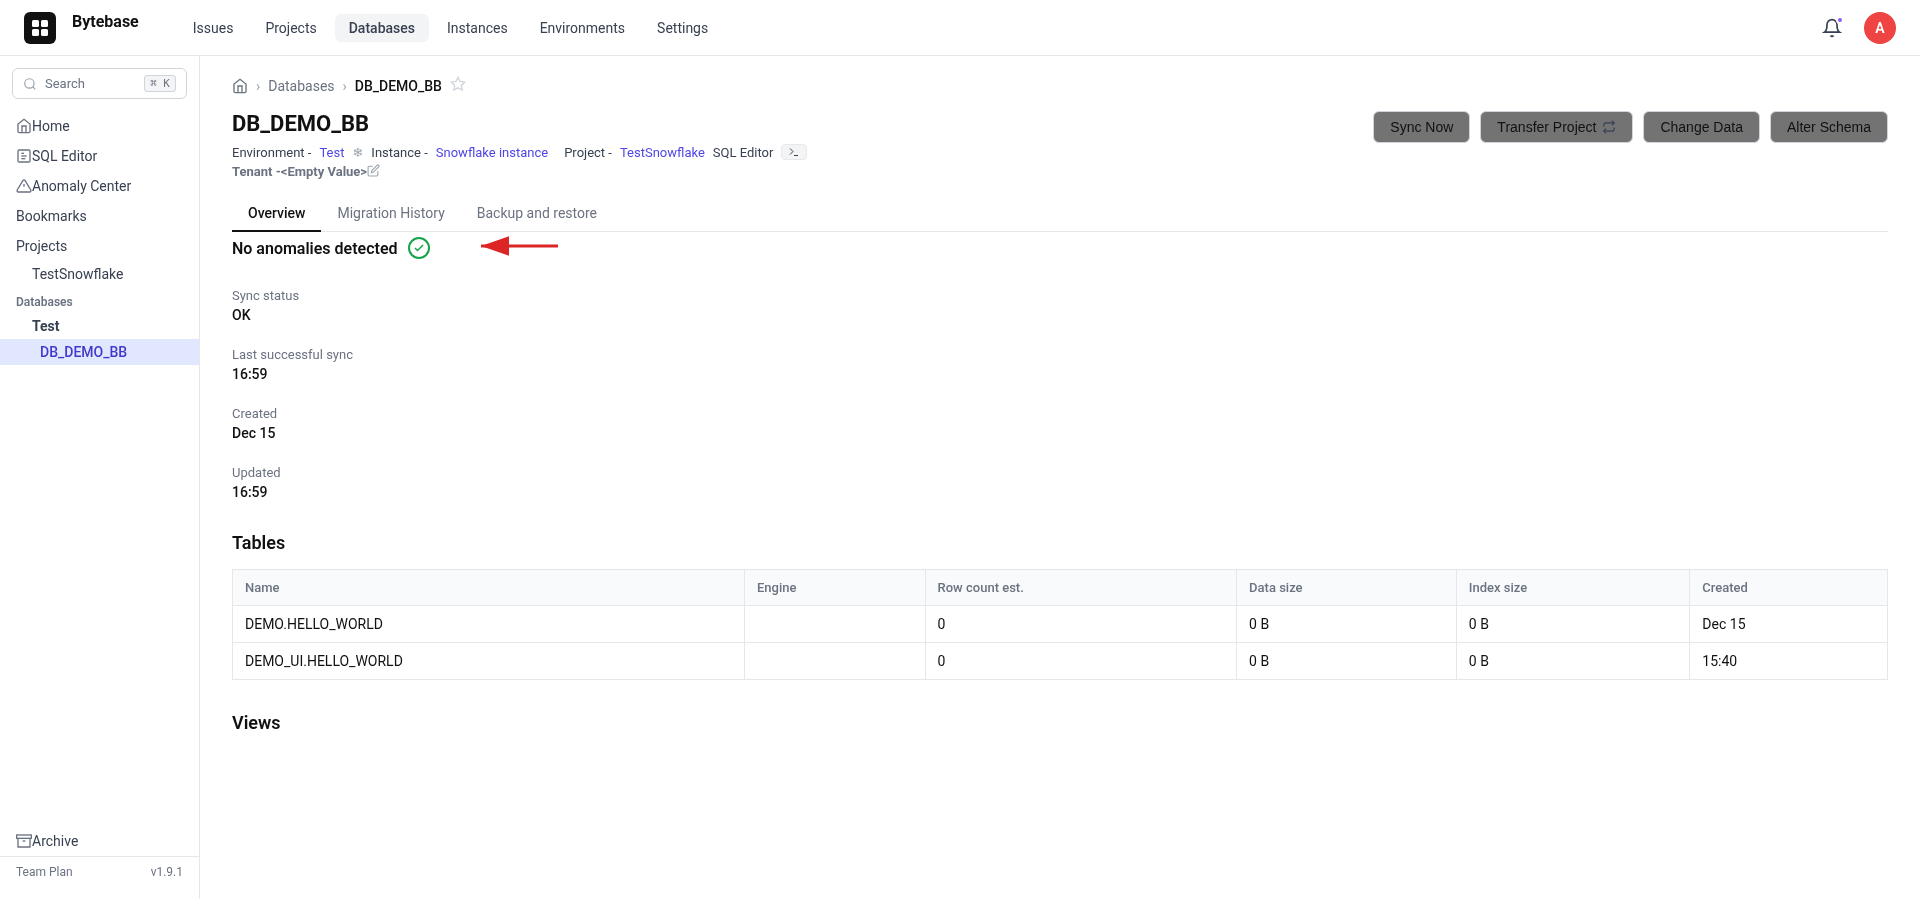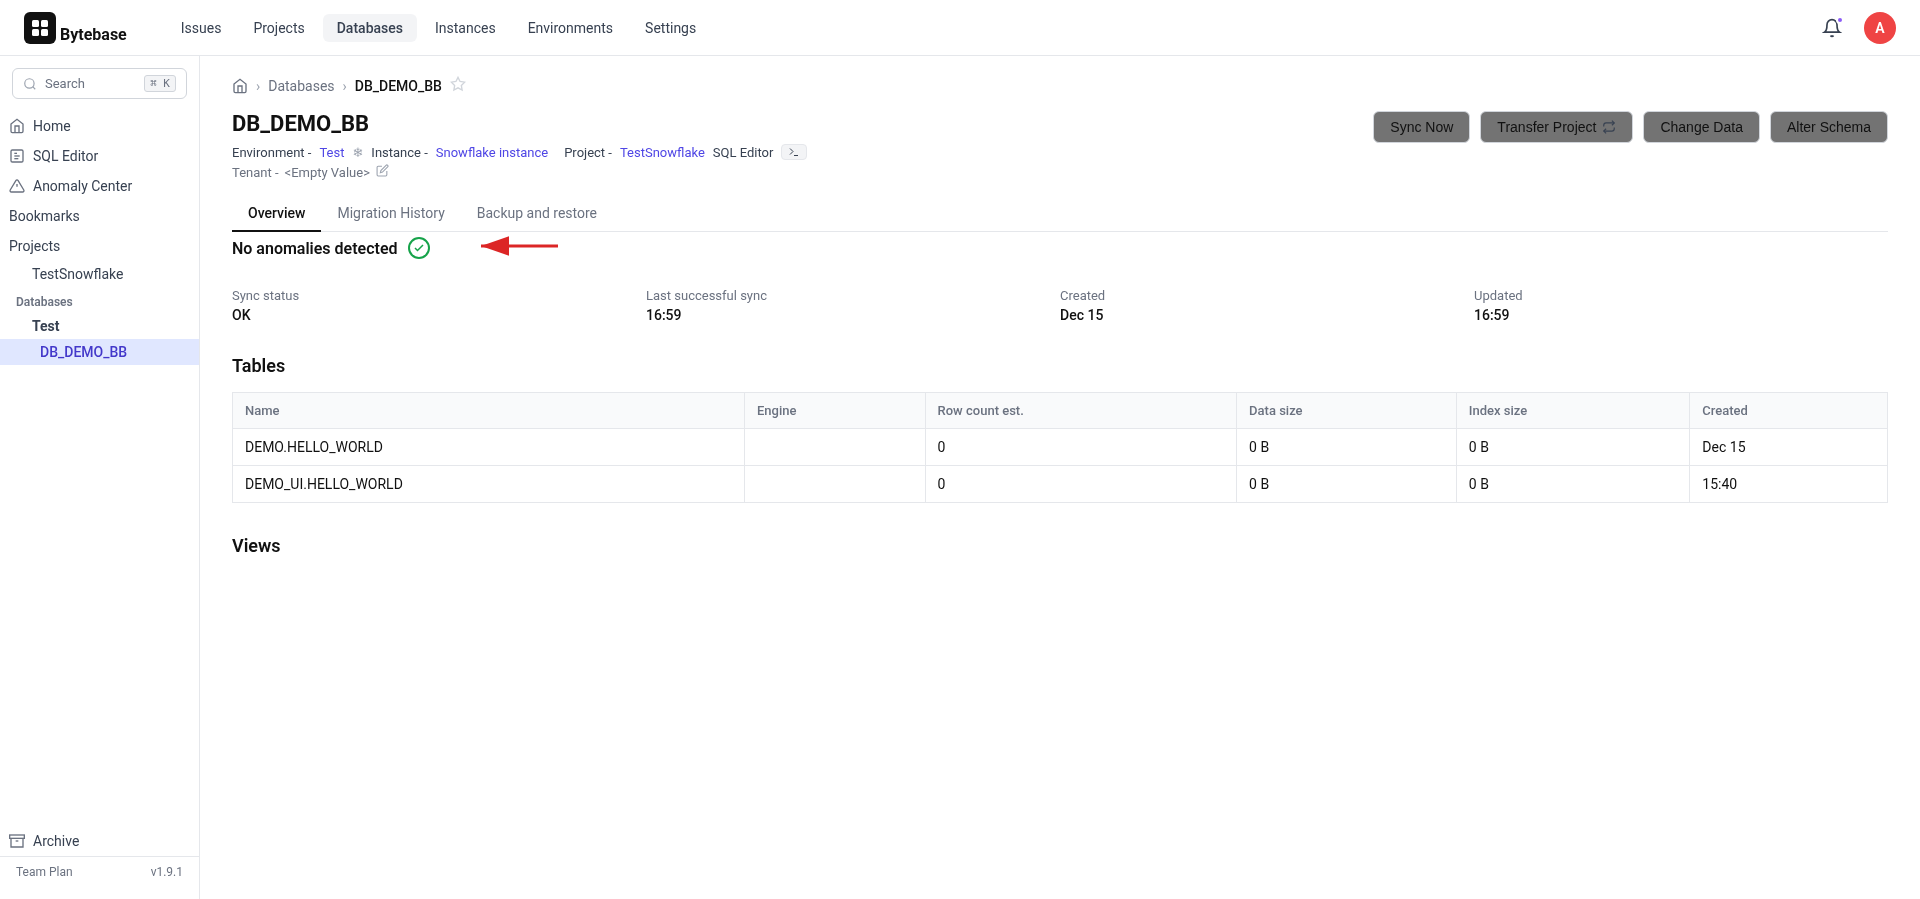--- a/index.html
+++ b/index.html
@@ -4,74 +4,74 @@
   <style>
     * { box-sizing: border-box; margin: 0; padding: 0; }
     body { font-family: -apple-system, BlinkMacSystemFont, 'Segoe UI', Roboto, sans-serif; font-size: 14px; color: #111; background: #fff; height: 899px; overflow: hidden; }
 
     
     .topnav {
       display: flex; align-items: center; height: 56px;
       border-bottom: 1px solid #e5e7eb; padding: 0 24px; gap: 32px;
       position: fixed; top: 0; left: 0; right: 0; background: #fff; z-index: 100;
     }
-    .topnav-logo { display: flex; align-items: flex-end; gap: 4px; font-weight: 700; font-size: 16px; text-decoration: none; color: #111; margin-right: 8px; }
+    .topnav-logo { display: flex; align-items: flex-start; gap: 16px; font-weight: 700; font-size: 16px; text-decoration: none; color: #111; margin-right: 8px; }
     .logo-icon { width: 32px; height: 32px; background: #111; border-radius: 6px; display: flex; align-items: center; justify-content: center; color: #fff; font-weight: 900; font-size: 14px; }
     .topnav-links { display: flex; align-items: center; gap: 4px; flex: 1; }
     .topnav-link { padding: 6px 14px; border-radius: 6px; color: #374151; font-size: 14px; cursor: pointer; text-decoration: none; }
     .topnav-link.active { background: #f3f4f6; font-weight: 500; }
     .topnav-right { display: flex; align-items: center; gap: 16px; margin-left: auto; }
     .bell-btn { position: relative; cursor: pointer; width: 32px; height: 32px; display: flex; align-items: center; justify-content: center; }
     .bell-dot { position: absolute; top: 4px; right: 4px; width: 8px; height: 8px; background: #8b5cf6; border-radius: 50%; border: 2px solid #fff; }
     .avatar { width: 32px; height: 32px; border-radius: 50%; background: #ef4444; display: flex; align-items: center; justify-content: center; color: #fff; font-weight: 600; font-size: 14px; cursor: pointer; }
 
     
     .layout { display: flex; margin-top: 56px; height: calc(899px - 56px); }
 
     
     .sidebar { width: 200px; border-right: 1px solid #e5e7eb; padding: 12px 0; display: flex; flex-direction: column; flex-shrink: 0; overflow-y: auto; }
     .search-box { margin: 0 12px 12px; display: flex; align-items: center; border: 1px solid #d1d5db; border-radius: 6px; padding: 6px 10px; cursor: text; color: #6b7280; font-size: 13px; gap: 8px; }
     .search-kbd { margin-left: auto; background: #f3f4f6; border-radius: 3px; padding: 1px 5px; font-size: 11px; color: #6b7280; border: 1px solid #d1d5db; }
-    .sidebar-item { display: flex; align-items: center; gap: 8px; padding: 7px 9px; cursor: pointer; color: #374151; font-size: 14px; border-radius: 0; }
+    .sidebar-item { display: flex; align-items: center; padding: 7px 16px; cursor: pointer; color: #374151; font-size: 14px; border-radius: 0; }
     .sidebar-section { padding: 8px 16px 4px; font-size: 12px; color: #6b7280; font-weight: 600; }
     .sidebar-sub-item { display: flex; align-items: center; padding: 5px 16px 5px 32px; cursor: pointer; color: #374151; font-size: 14px; }
     .sidebar-db-item { display: flex; align-items: center; padding: 5px 16px 5px 40px; cursor: pointer; color: #374151; font-size: 14px; border-radius: 0; }
     .sidebar-db-item.active { background: #e0e7ff; color: #4338ca; font-weight: 500; }
     .sidebar-footer { margin-top: auto; padding: 8px 16px; border-top: 1px solid #e5e7eb; display: flex; align-items: center; justify-content: space-between; font-size: 12px; color: #6b7280; }
 
     
     .main { flex: 1; overflow-y: auto; padding: 20px 32px; }
     .breadcrumb { display: flex; align-items: center; gap: 8px; color: #6b7280; font-size: 14px; margin-bottom: 16px; }
     .breadcrumb a { color: #6b7280; text-decoration: none; }
     .breadcrumb-sep { color: #9ca3af; }
     .breadcrumb-current { color: #111; font-weight: 500; }
     .star-icon { color: #d1d5db; cursor: pointer; }
 
     .page-header { display: flex; align-items: flex-start; justify-content: space-between; margin-bottom: 16px; }
     .page-title { font-size: 22px; font-weight: 700; color: #111; margin-bottom: 8px; }
     .page-meta { display: flex; align-items: center; gap: 8px; flex-wrap: wrap; font-size: 13px; color: #374151; }
     .page-meta a { color: #4f46e5; text-decoration: none; }
     .sql-editor-badge { display: flex; align-items: center; gap: 4px; background: #f3f4f6; border: 1px solid #e5e7eb; border-radius: 4px; padding: 1px 6px; font-size: 12px; }
-    .tenant-row { display: flex; align-items: center; gap: 6px; font-size: 13px; color: #6b7280; margin-top: 4px; }
+    .tenant-row { display: flex; align-items: flex-start; font-size: 13px; color: #6b7280; margin-top: 4px; font-weight: bold; }
     .edit-icon { cursor: pointer; color: #9ca3af; }
 
     .header-actions { display: flex; align-items: center; gap: 10px; }
     .btn { padding: 7px 16px; border-radius: 6px; font-size: 14px; cursor: pointer; border: 1px solid #d1d5db; background: #737373; color: #111; font-weight: 500; display: flex; align-items: center; gap: 6px; }
 
     
     .tabs { display: flex; border-bottom: 1px solid #e5e7eb; gap: 0; }
     .tab { padding: 9px 16px; font-size: 14px; cursor: pointer; color: #6b7280; border-bottom: 2px solid transparent; margin-bottom: -1px; }
     .tab.active { color: #111; border-bottom: 2px solid #111; font-weight: 500; }
 
     
     .anomaly-row { display: flex; align-items: center; gap: 10px; font-size: 16px; font-weight: 600; margin-bottom: 24px; }
     .check-circle { width: 22px; height: 22px; border-radius: 50%; border: 2px solid #16a34a; display: flex; align-items: center; justify-content: center; }
     .check-circle svg { width: 12px; height: 12px; }
 
-    .info-grid { display: grid; grid-template-columns: 1fr 1fr 1fr 1fr; gap: 24px 0; margin-bottom: 32px; }
+    .info-grid { display: grid; grid-template-columns: 1fr; gap: 24px 0; margin-bottom: 32px; }
     .info-cell { }
     .info-label { font-size: 13px; color: #6b7280; margin-bottom: 4px; }
     .info-value { font-size: 14px; color: #111; font-weight: 500; }
 
     .section-title { font-size: 18px; font-weight: 600; margin-bottom: 16px; }
 
     .data-table { width: 100%; border-collapse: collapse; font-size: 14px; }
     .data-table th { text-align: left; padding: 10px 12px; background: #f9fafb; border: 1px solid #e5e7eb; color: #6b7280; font-weight: 500; font-size: 13px; }
     .data-table td { padding: 10px 12px; border: 1px solid #e5e7eb; color: #111; }
 

